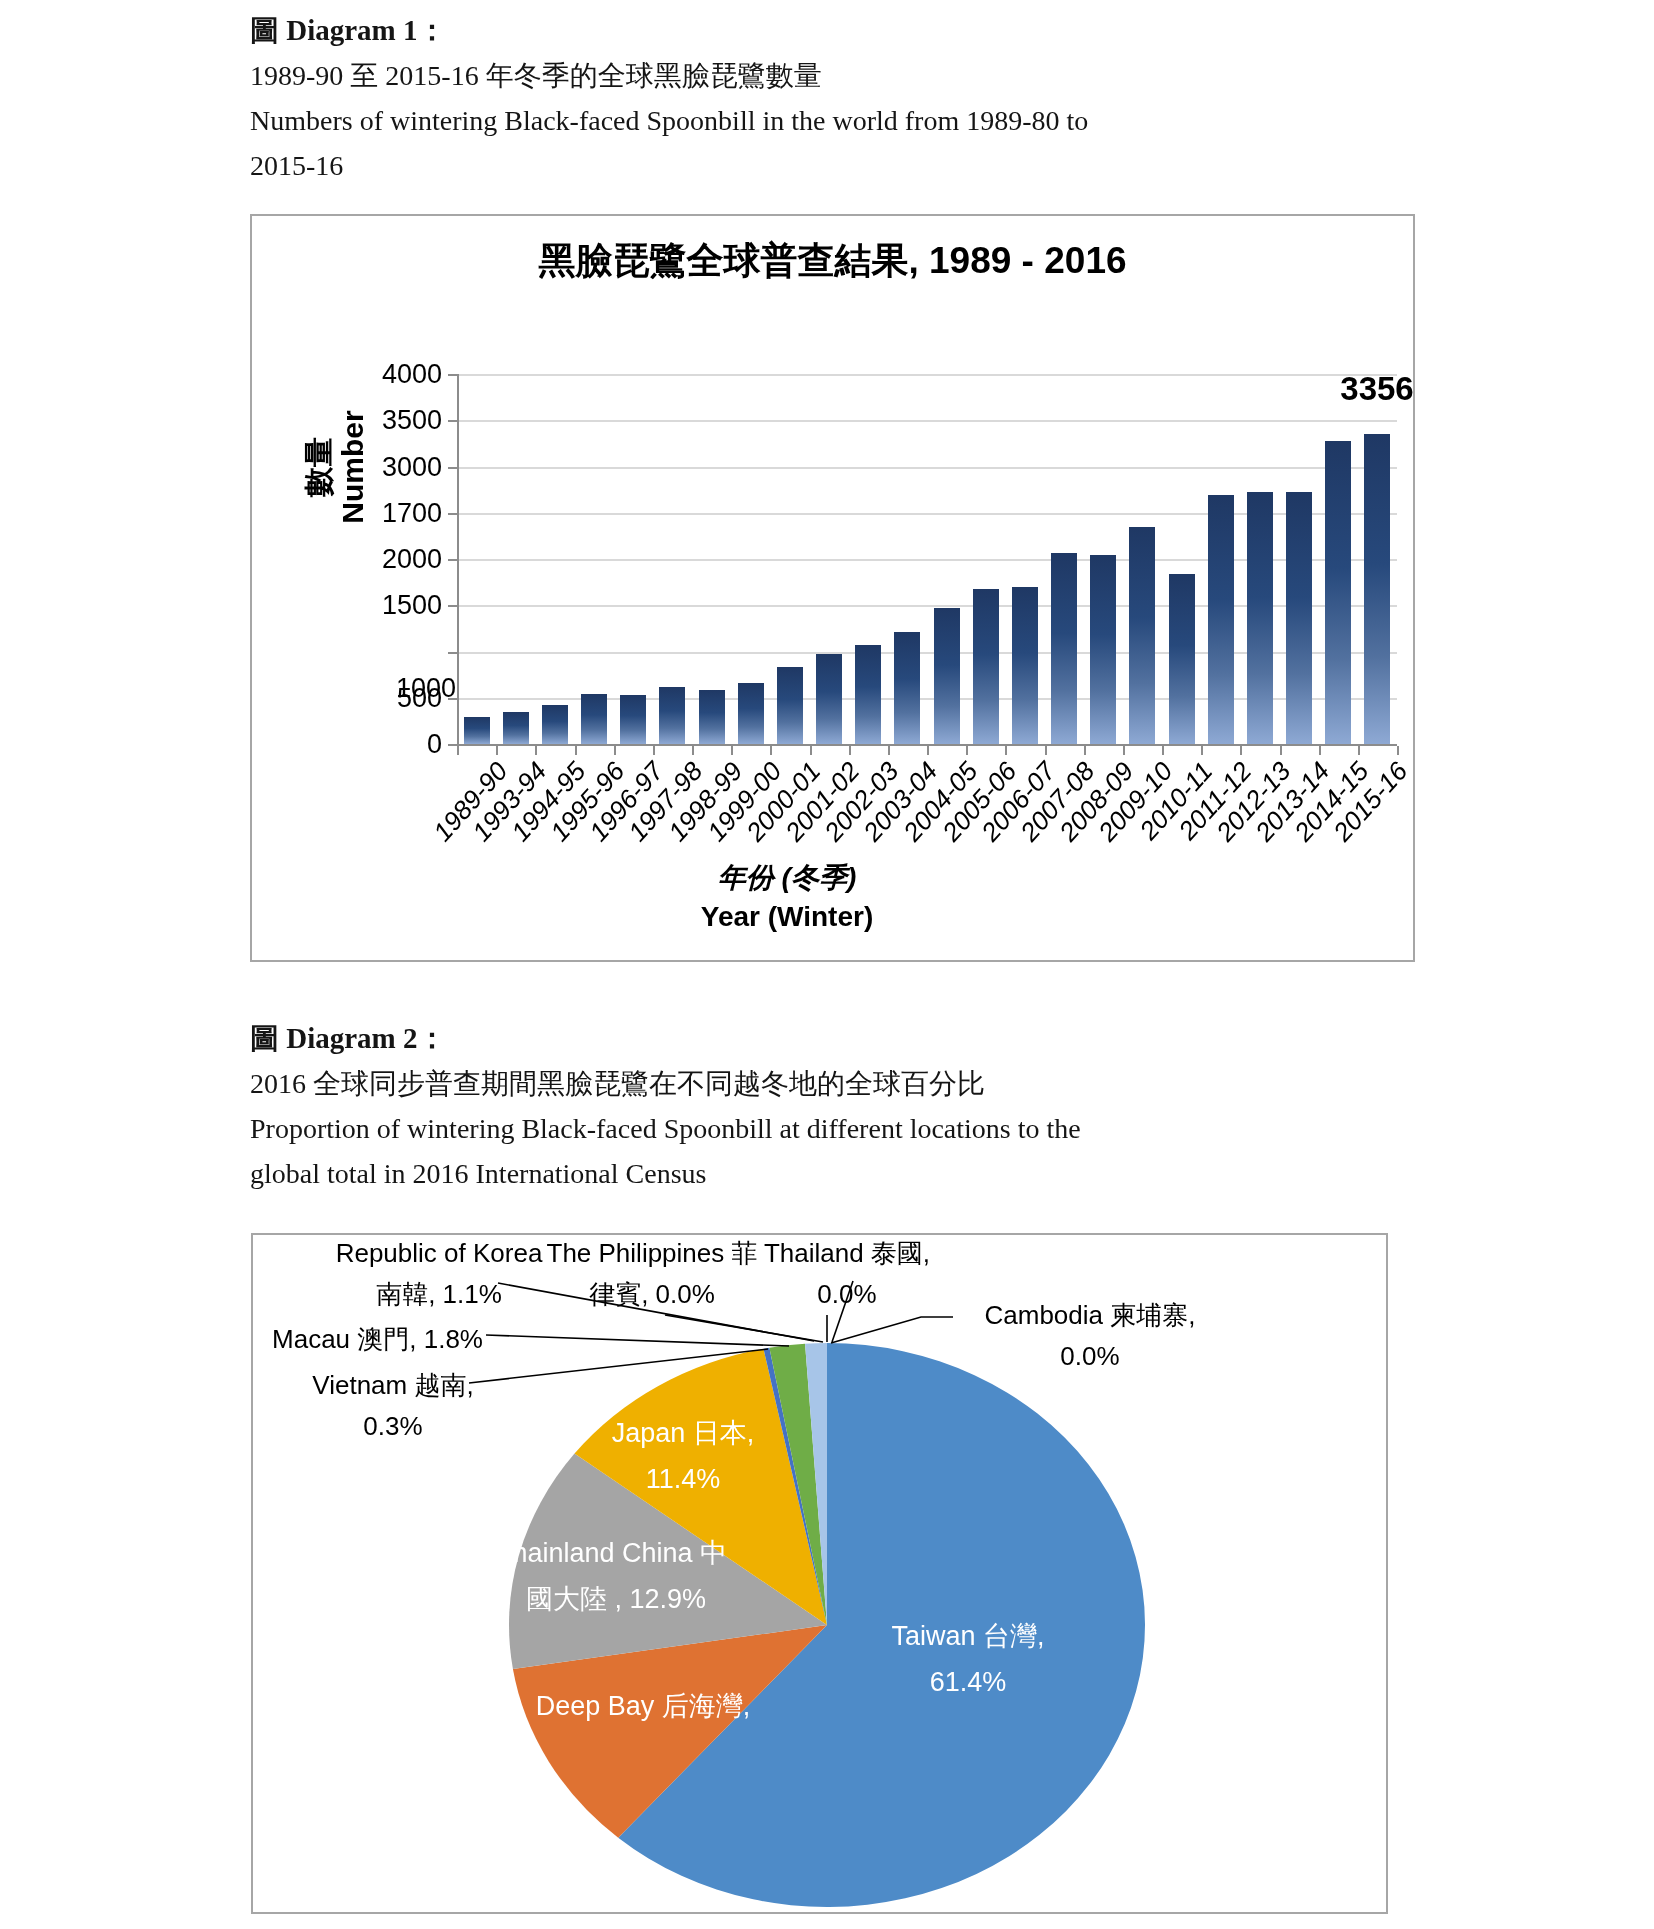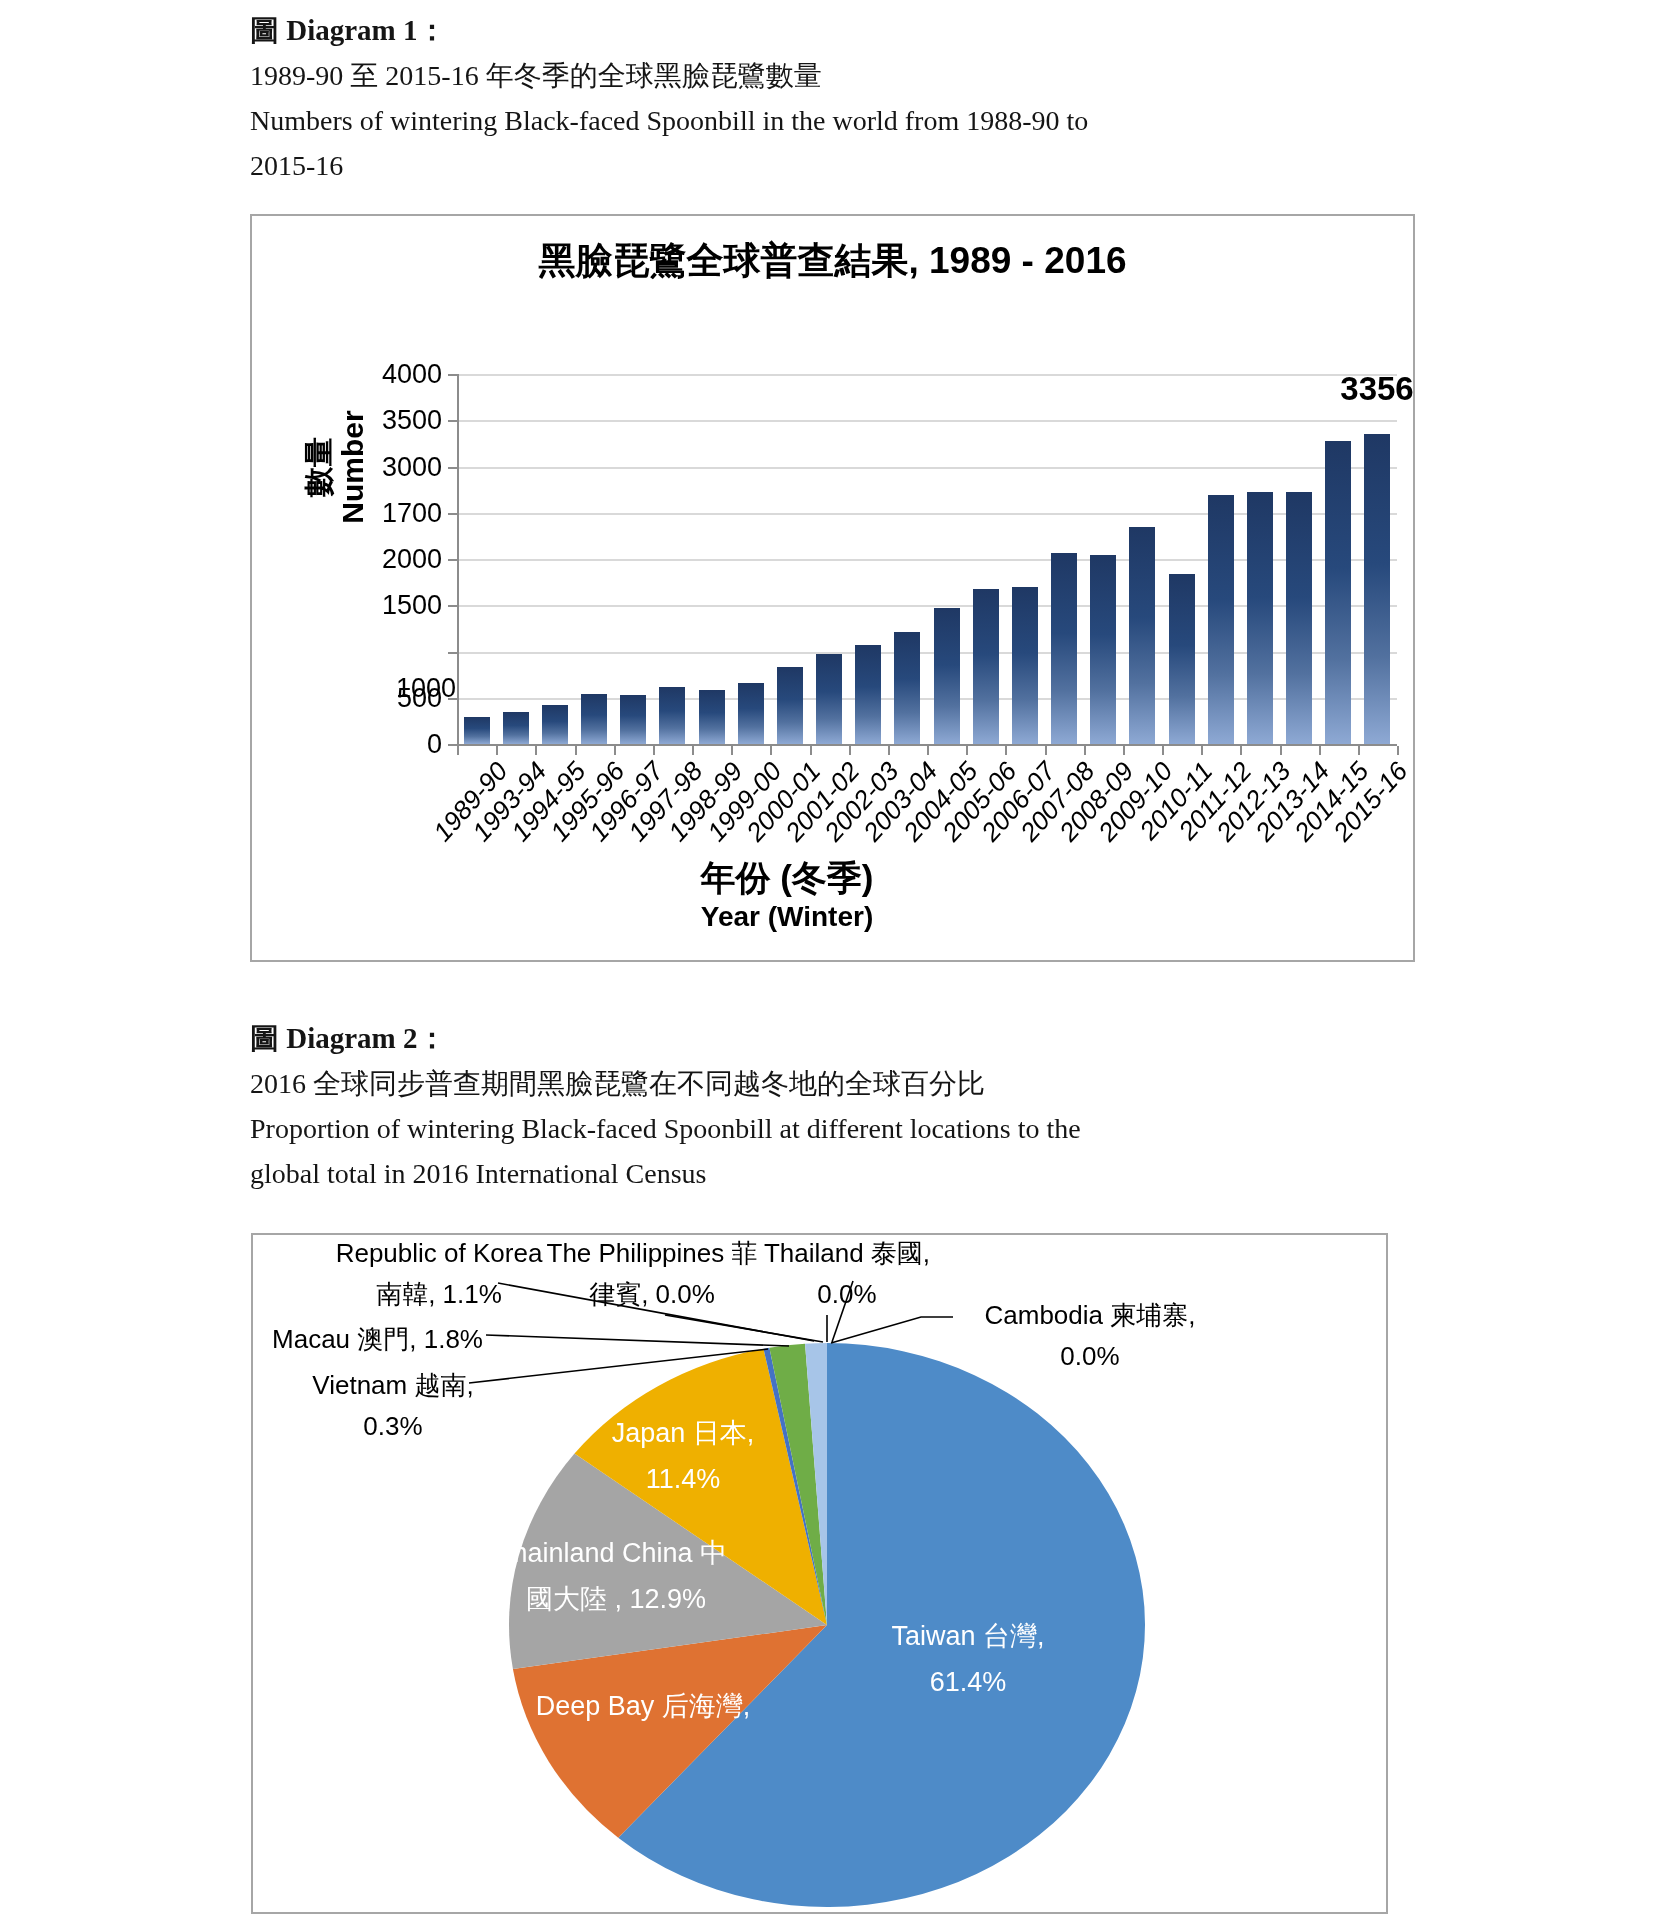--- a/index.html
+++ b/index.html
@@ -16,21 +16,21 @@
   .c-title{position:absolute;left:0;width:100%;text-align:center;font-weight:bold;color:#000;}
   #box1 .c-title.zh{top:20px;font-size:37px;}
   #box1 .c-title.en{top:68px;font-size:31px;}
   
   .y-title{position:absolute;left:-32px;top:216px;width:234px;height:70px;
            transform:rotate(-90deg);text-align:center;font-weight:bold;}
   .y-title .zh{font-size:30px;line-height:34px;}
   .y-title .en{font-size:30px;line-height:34px;}
   
   .x-title{position:absolute;left:285px;top:642px;width:500px;text-align:center;font-weight:bold;}
-  .x-title .zh{font-size:35px;line-height:40px;}
+  .x-title .zh{font-size:28px;line-height:40px;font-style:italic;}
   .x-title .en{font-size:28px;line-height:38px;}
   
   .gridline{position:absolute;height:2px;background:#d9d9d9;}
   .axisline{position:absolute;background:#8c8c8c;}
   .ytick{position:absolute;width:9px;height:2px;background:#8c8c8c;}
   .xtick{position:absolute;width:2px;height:9px;background:#8c8c8c;}
   .ylab{position:absolute;width:150px;text-align:right;font-size:27px;color:#000;}
   .xlab{position:absolute;white-space:nowrap;font-style:italic;font-size:26px;color:#000;
         transform-origin:100% 0;transform:translateX(-100%) rotate(-48deg);}
   .bar{position:absolute;background:linear-gradient(180deg,#1f3864 0%,#27497c 42%,#52719f 72%,#8ea9d4 100%);}
@@ -43,21 +43,21 @@
   .pin{position:absolute;text-align:center;font-size:27px;line-height:46px;color:#fff;white-space:nowrap;}
 </style>
 </head>
 <body>
 
 <div class="page">
 
   <div class="h-block" style="top:8px">
     <div class="h-line1">圖 Diagram 1：</div>
     <div>1989-90 至 2015-16 年冬季的全球黑臉琵鷺數量</div>
-    <div>Numbers of wintering Black-faced Spoonbill in the world from 1988-90 to</div>
+    <div>Numbers of wintering Black-faced Spoonbill in the world from 1989-80 to</div>
     <div>2015-16</div>
   </div>
 
   <div class="chart-box" id="box1">
     <div class="c-title zh">黑臉琵鷺全球普查結果, 1989 - 2016</div>
     <div class="y-title">
       <div class="zh">數量</div>
       <div class="en">Number</div>
     </div>
     <div id="bar-plot" style="position:absolute;left:0;top:0;width:100%;height:100%;">

